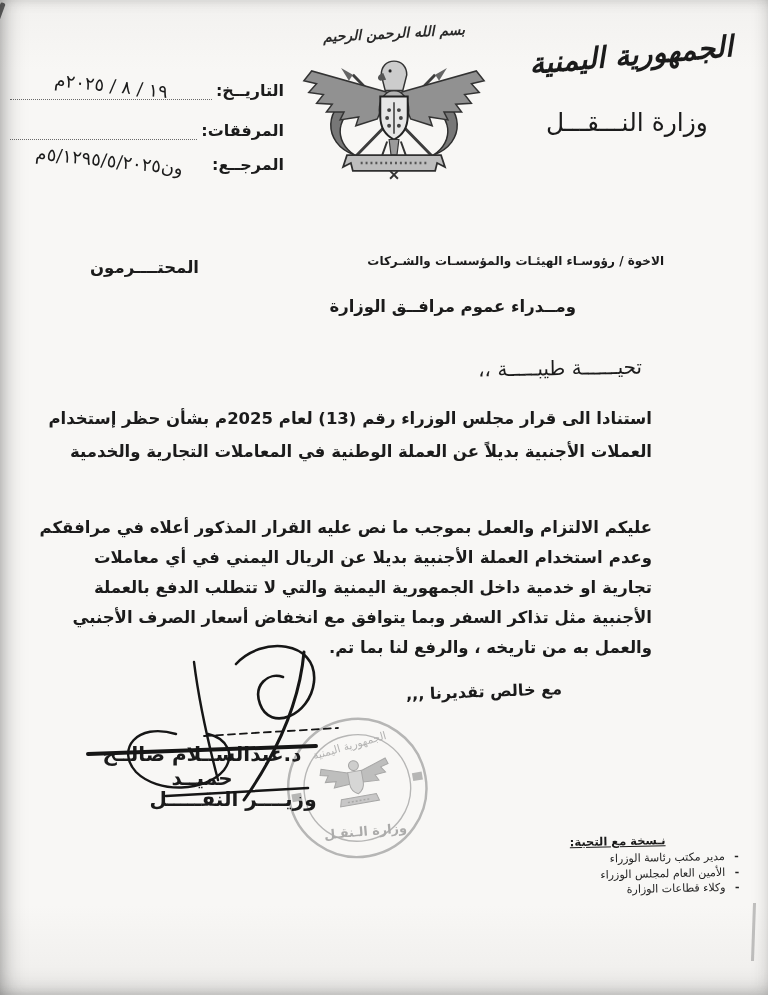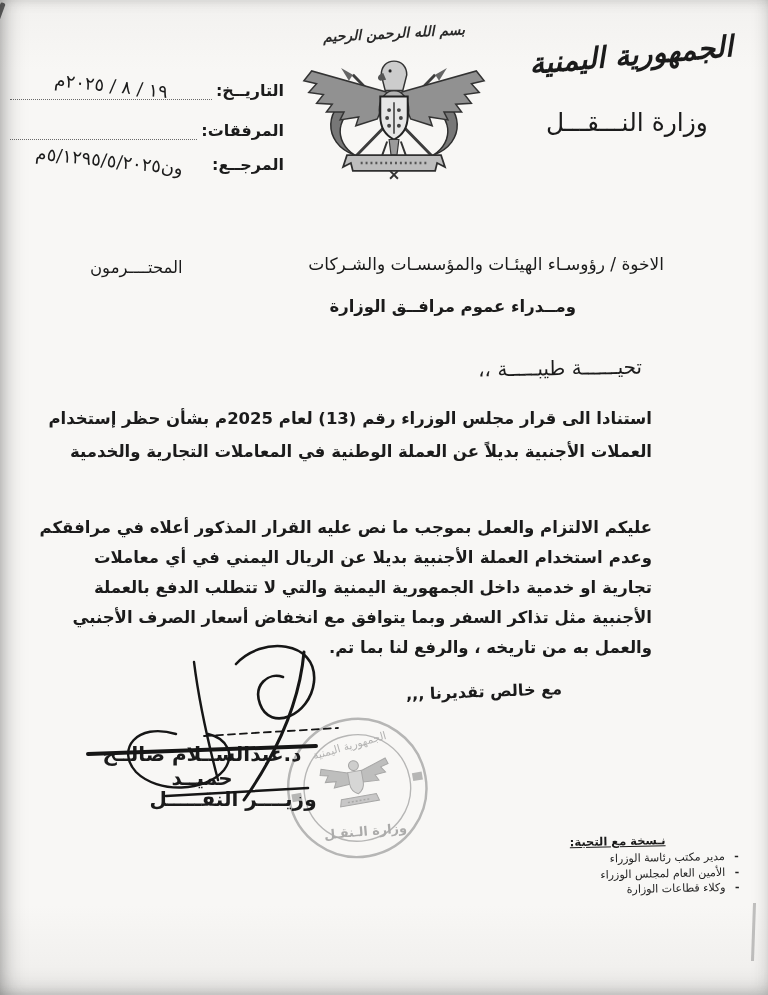--- a/index.html
+++ b/index.html
@@ -25,22 +25,22 @@
 
   
   .fld{position:absolute;left:10px;width:274px;display:flex;align-items:flex-end;}
   .fld-label{font-weight:bold;font-size:16px;white-space:nowrap;margin-top:23px;}
   .fld-line{flex:1;margin-right:4px;border-bottom:1.6px dotted #6a6a6a;text-align:center;min-height:20px;}
   .fld-line.noline{border-bottom:none;}
   .hand{display:inline-block;font-size:18px;font-weight:500;transform:rotate(6deg) translateY(-3px);
         white-space:nowrap;letter-spacing:1px;}
 
   
-  .addr1{top:254px;right:104px;font-size:17px;font-weight:normal;}
-  .honor{top:258px;left:90px;font-size:16.5px;font-weight:normal;}
+  .addr1{top:254px;right:104px;font-size:12px;font-weight:bold;}
+  .honor{top:258px;left:90px;font-size:16.5px;font-weight:bold;}
   .addr2{top:297px;right:192px;font-size:16.5px;font-weight:bold;}
   .greeting{top:356px;right:126px;font-size:20px;font-weight:500;transform:rotate(-1deg);}
 
   
   .para{right:116px;width:558px;}
   .p1{top:402px;}
   .p2{top:513px;}
   .bline{font-size:16.5px;font-weight:bold;text-align:justify;text-align-last:justify;
          line-height:33px;height:33px;white-space:nowrap;}
   .p2 .bline{line-height:30px;height:30px;}

